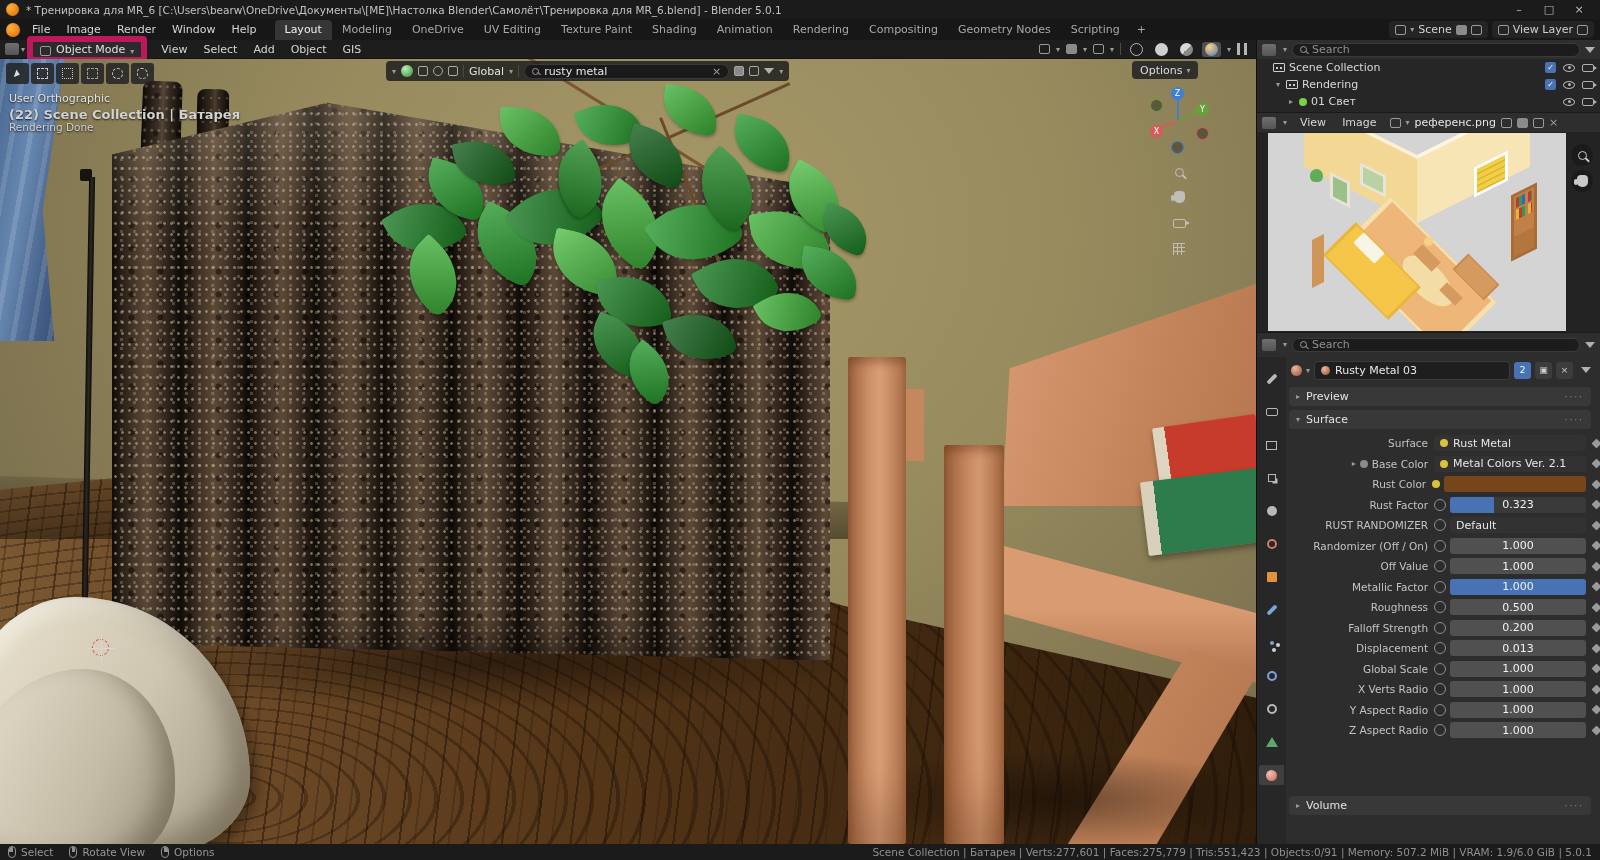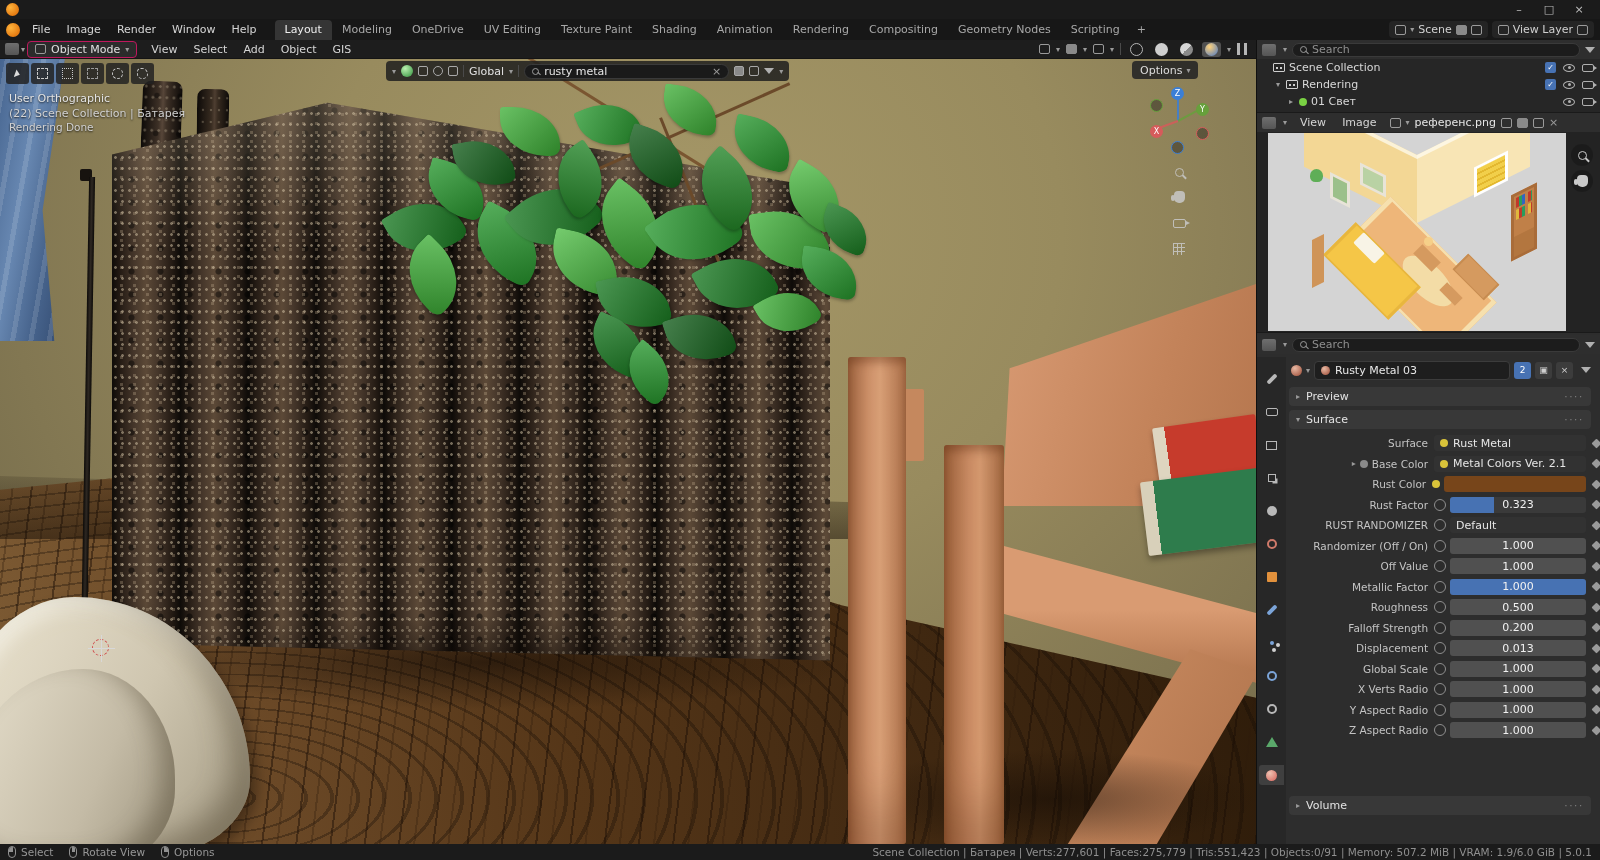--- a/index.html
+++ b/index.html
@@ -28,21 +28,21 @@
   .mb-chip { display:flex; align-items:center; gap:4px; background:#242424; border-radius:4px;
     padding:2px 6px; color:#d0d0d0; }
   .tiny-ic { width:11px; height:10px; border:1px solid #9a9a9a; border-radius:2px; display:inline-block; }
   .tiny-ic.fill { background:#8a8a8a; border-color:#8a8a8a; }
   .caret { color:#9a9a9a; font-size:8px; }
 
   
   #vp-header { position:absolute; left:0; top:40px; width:1256px; height:19px; background:#1d1d1d;
     display:flex; align-items:center; padding:0 5px; border-bottom:1px solid #141414;}
   .ed-icon { width:14px; height:12px; background:linear-gradient(#6f6f6f,#555); border-radius:2px; margin-right:2px;}
-  .mode-btn { display:flex; align-items:center; gap:5px; background:#2b2b2b; border:1px solid #be185d;
+  .mode-btn { display:flex; align-items:flex-end; gap:5px; background:#2b2b2b; border:6px solid #be185d;
     border-radius:4px; padding:1px 7px; margin:0 6px 0 2px; color:#e0e0e0;}
   #vp-menus { display:flex; }
   #vp-header-right { margin-left:auto; display:flex; align-items:center; gap:6px; padding-right:4px;}
   .sph { width:13px; height:13px; border-radius:50%; }
   .sph.wire { border:1.5px solid #b5b5b5; }
   .sph.solid { background:#cfcfcf; }
   .sph.mat { background:linear-gradient(135deg,#d8d8d8 50%, #8a8a8a 50%); }
   .sph.rend { background:radial-gradient(circle at 35% 30%, #ffd27a, #4a77c4); }
   .shade-btn { width:19px; height:15px; display:flex; align-items:center; justify-content:center; border-radius:3px;}
   .shade-btn.active { background:#505050; }
@@ -199,20 +199,21 @@
   .i-mouse::before { content:""; position:absolute; left:0; top:0; width:4px; height:5px; background:#909090; }
   .i-mouse.mid::before { left:2px; width:3px; }
   .i-mouse.right::before { left:auto; right:0; }
   #status-right { margin-left:auto; white-space:nowrap; color:#8f8f8f; }
 </style>
 </head>
 <body>
 
 <div id="titlebar">
   <span class="logo"></span>
+  <span>* Тренировка для MR_6 [C:\Users\bearw\OneDrive\Документы\[ME]\Настолка Blender\Самолёт\Тренировка для MR_6.blend] - Blender 5.0.1</span>
   <div id="win-controls">
     <span>–</span>
     <span>□</span>
     <span>×</span>
   </div>
 </div>
 
 <div id="menubar">
   <span class="logo" style="width:14px;height:14px;border-radius:50%;background:radial-gradient(circle at 35% 35%, #ffb43c, #e57b12 70%);margin-right:4px;"></span>
   <div id="app-menus" style="display:flex;">
@@ -420,21 +421,21 @@
       </span>
     <span class="toolbtn">
         <span class="dash" style="border-radius:50%;"></span>
       </span>
     <span class="toolbtn">
         <span class="dash" style="border-radius:40% 60% 50% 50%;"></span>
       </span>
   </div>
 
   <div class="vp-text" style="top:33px;font-size:11px;">User Orthographic</div>
-  <div class="vp-text" style="top:48px;font-size:11px;color:#d2d2d2;">(22) Scene Collection | Батарея</div>
+  <div class="vp-text" style="top:48px;font-size:13px;color:#d2d2d2;font-weight:bold;">(22) Scene Collection | Батарея</div>
   <div class="vp-text" style="top:62px;font-size:10.5px;color:#d2d2d2;">Rendering Done</div>
 
   <div id="float-bar">
     <span class="caret">▾</span>
     <span class="fb-sph"></span>
     <span class="fb-ic"></span>
     <span class="fb-ic" style="border-radius:50%;"></span>
     <span class="fb-ic"></span>
     <span class="fb-sep"></span>
     <span style="color:#e2e2e2;">Global</span>

